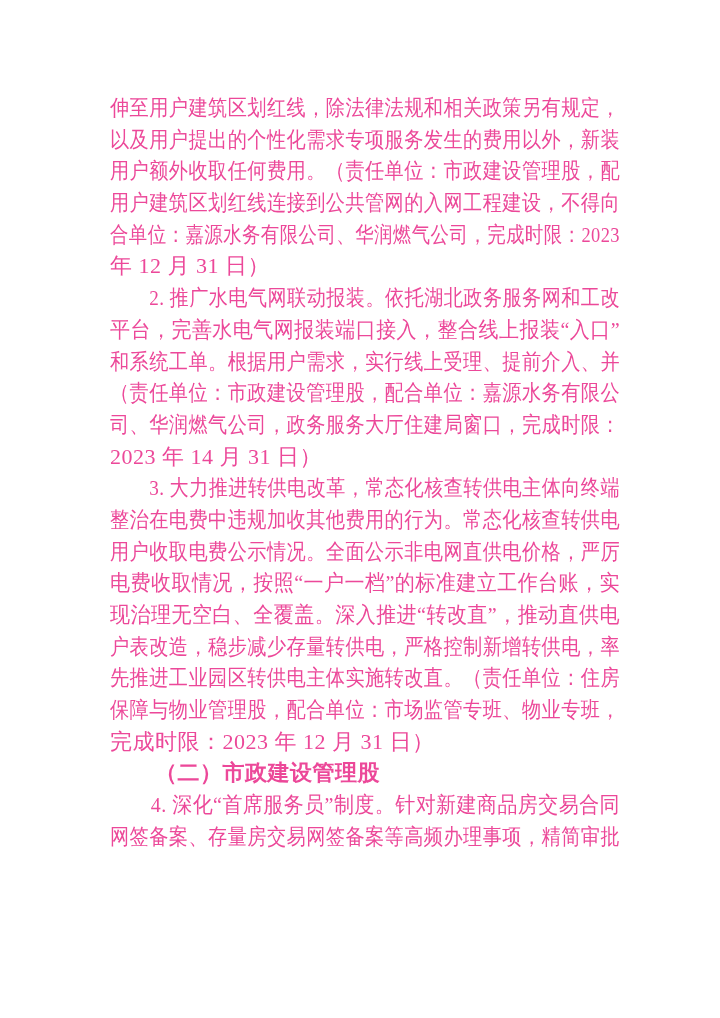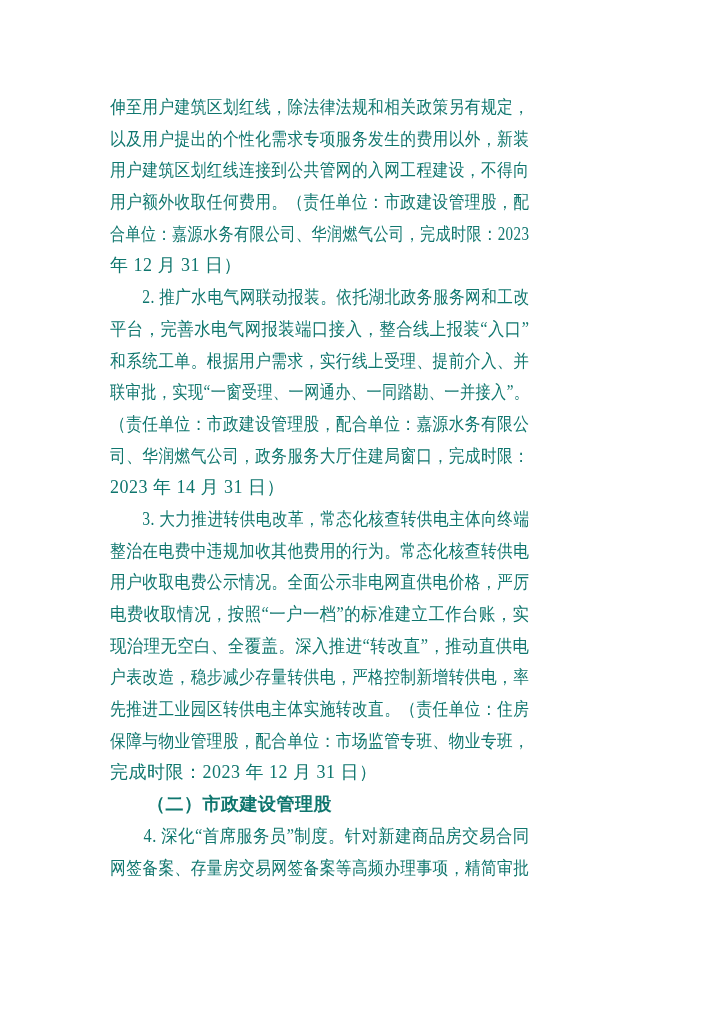--- a/index.html
+++ b/index.html
@@ -18,50 +18,49 @@
   }
   .text-block {
     position: absolute;
     left: 110px;
     top: 92px;
     width: 510px;
   }
   .line {
     height: 31.7px;
     line-height: 31.7px;
-    font-size: 18px;
-    color: #0f766e;
+    font-size: 22px;
+    color: #ec4899;
     white-space: pre;
     overflow: visible;
   }
   .line-text {
     display: inline-block;
     white-space: pre;
     transform-origin: 0 50%;
     letter-spacing: 0.5px;
   }
   .bold .line-text {
     font-weight: 700;
   }
 </style>
 </head>
 <body>
 
 <div class="page">
   <div class="text-block">
       <div class="line"><span class="line-text" style="transform: scaleX(0.871795);">伸至用户建筑区划红线，除法律法规和相关政策另有规定，</span></div>
       <div class="line"><span class="line-text" style="transform: scaleX(0.871795);">以及用户提出的个性化需求专项服务发生的费用以外，新装</span></div>
+      <div class="line"><span class="line-text" style="transform: scaleX(0.871795);">用户额外收取任何费用。（责任单位：市政建设管理股，配</span></div>
       <div class="line"><span class="line-text" style="transform: scaleX(0.871795);">用户建筑区划红线连接到公共管网的入网工程建设，不得向</span></div>
-      <div class="line"><span class="line-text" style="transform: scaleX(0.871795);">用户额外收取任何费用。（责任单位：市政建设管理股，配</span></div>
       <div class="line"><span class="line-text" style="transform: scaleX(0.838127);">合单位：嘉源水务有限公司、华润燃气公司，完成时限：2023</span></div>
       <div class="line"><span class="line-text">年 12 月 31 日）</span></div>
       <div class="line"><span class="line-text" style="transform: scaleX(0.870307);">　　2. 推广水电气网联动报装。依托湖北政务服务网和工改</span></div>
       <div class="line"><span class="line-text" style="transform: scaleX(0.909851);">平台，完善水电气网报装端口接入，整合线上报装“入口”</span></div>
       <div class="line"><span class="line-text" style="transform: scaleX(0.871795);">和系统工单。根据用户需求，实行线上受理、提前介入、并</span></div>
-      <div class="line"><span class="line-text" style="transform: scaleX(0.842236);">联审批，实现“一窗受理、一网通办、一同踏勘、一并接入”。</span></div>
       <div class="line"><span class="line-text" style="transform: scaleX(0.871795);">（责任单位：市政建设管理股，配合单位：嘉源水务有限公</span></div>
       <div class="line"><span class="line-text" style="transform: scaleX(0.871795);">司、华润燃气公司，政务服务大厅住建局窗口，完成时限：</span></div>
       <div class="line"><span class="line-text">2023 年 14 月 31 日）</span></div>
       <div class="line"><span class="line-text" style="transform: scaleX(0.870307);">　　3. 大力推进转供电改革，常态化核查转供电主体向终端</span></div>
       <div class="line"><span class="line-text" style="transform: scaleX(0.871795);">整治在电费中违规加收其他费用的行为。常态化核查转供电</span></div>
       <div class="line"><span class="line-text" style="transform: scaleX(0.871795);">用户收取电费公示情况。全面公示非电网直供电价格，严厉</span></div>
       <div class="line"><span class="line-text" style="transform: scaleX(0.909851);">电费收取情况，按照“一户一档”的标准建立工作台账，实</span></div>
       <div class="line"><span class="line-text" style="transform: scaleX(0.909851);">现治理无空白、全覆盖。深入推进“转改直”，推动直供电</span></div>
       <div class="line"><span class="line-text" style="transform: scaleX(0.871795);">户表改造，稳步减少存量转供电，严格控制新增转供电，率</span></div>
       <div class="line"><span class="line-text" style="transform: scaleX(0.871795);">先推进工业园区转供电主体实施转改直。（责任单位：住房</span></div>

